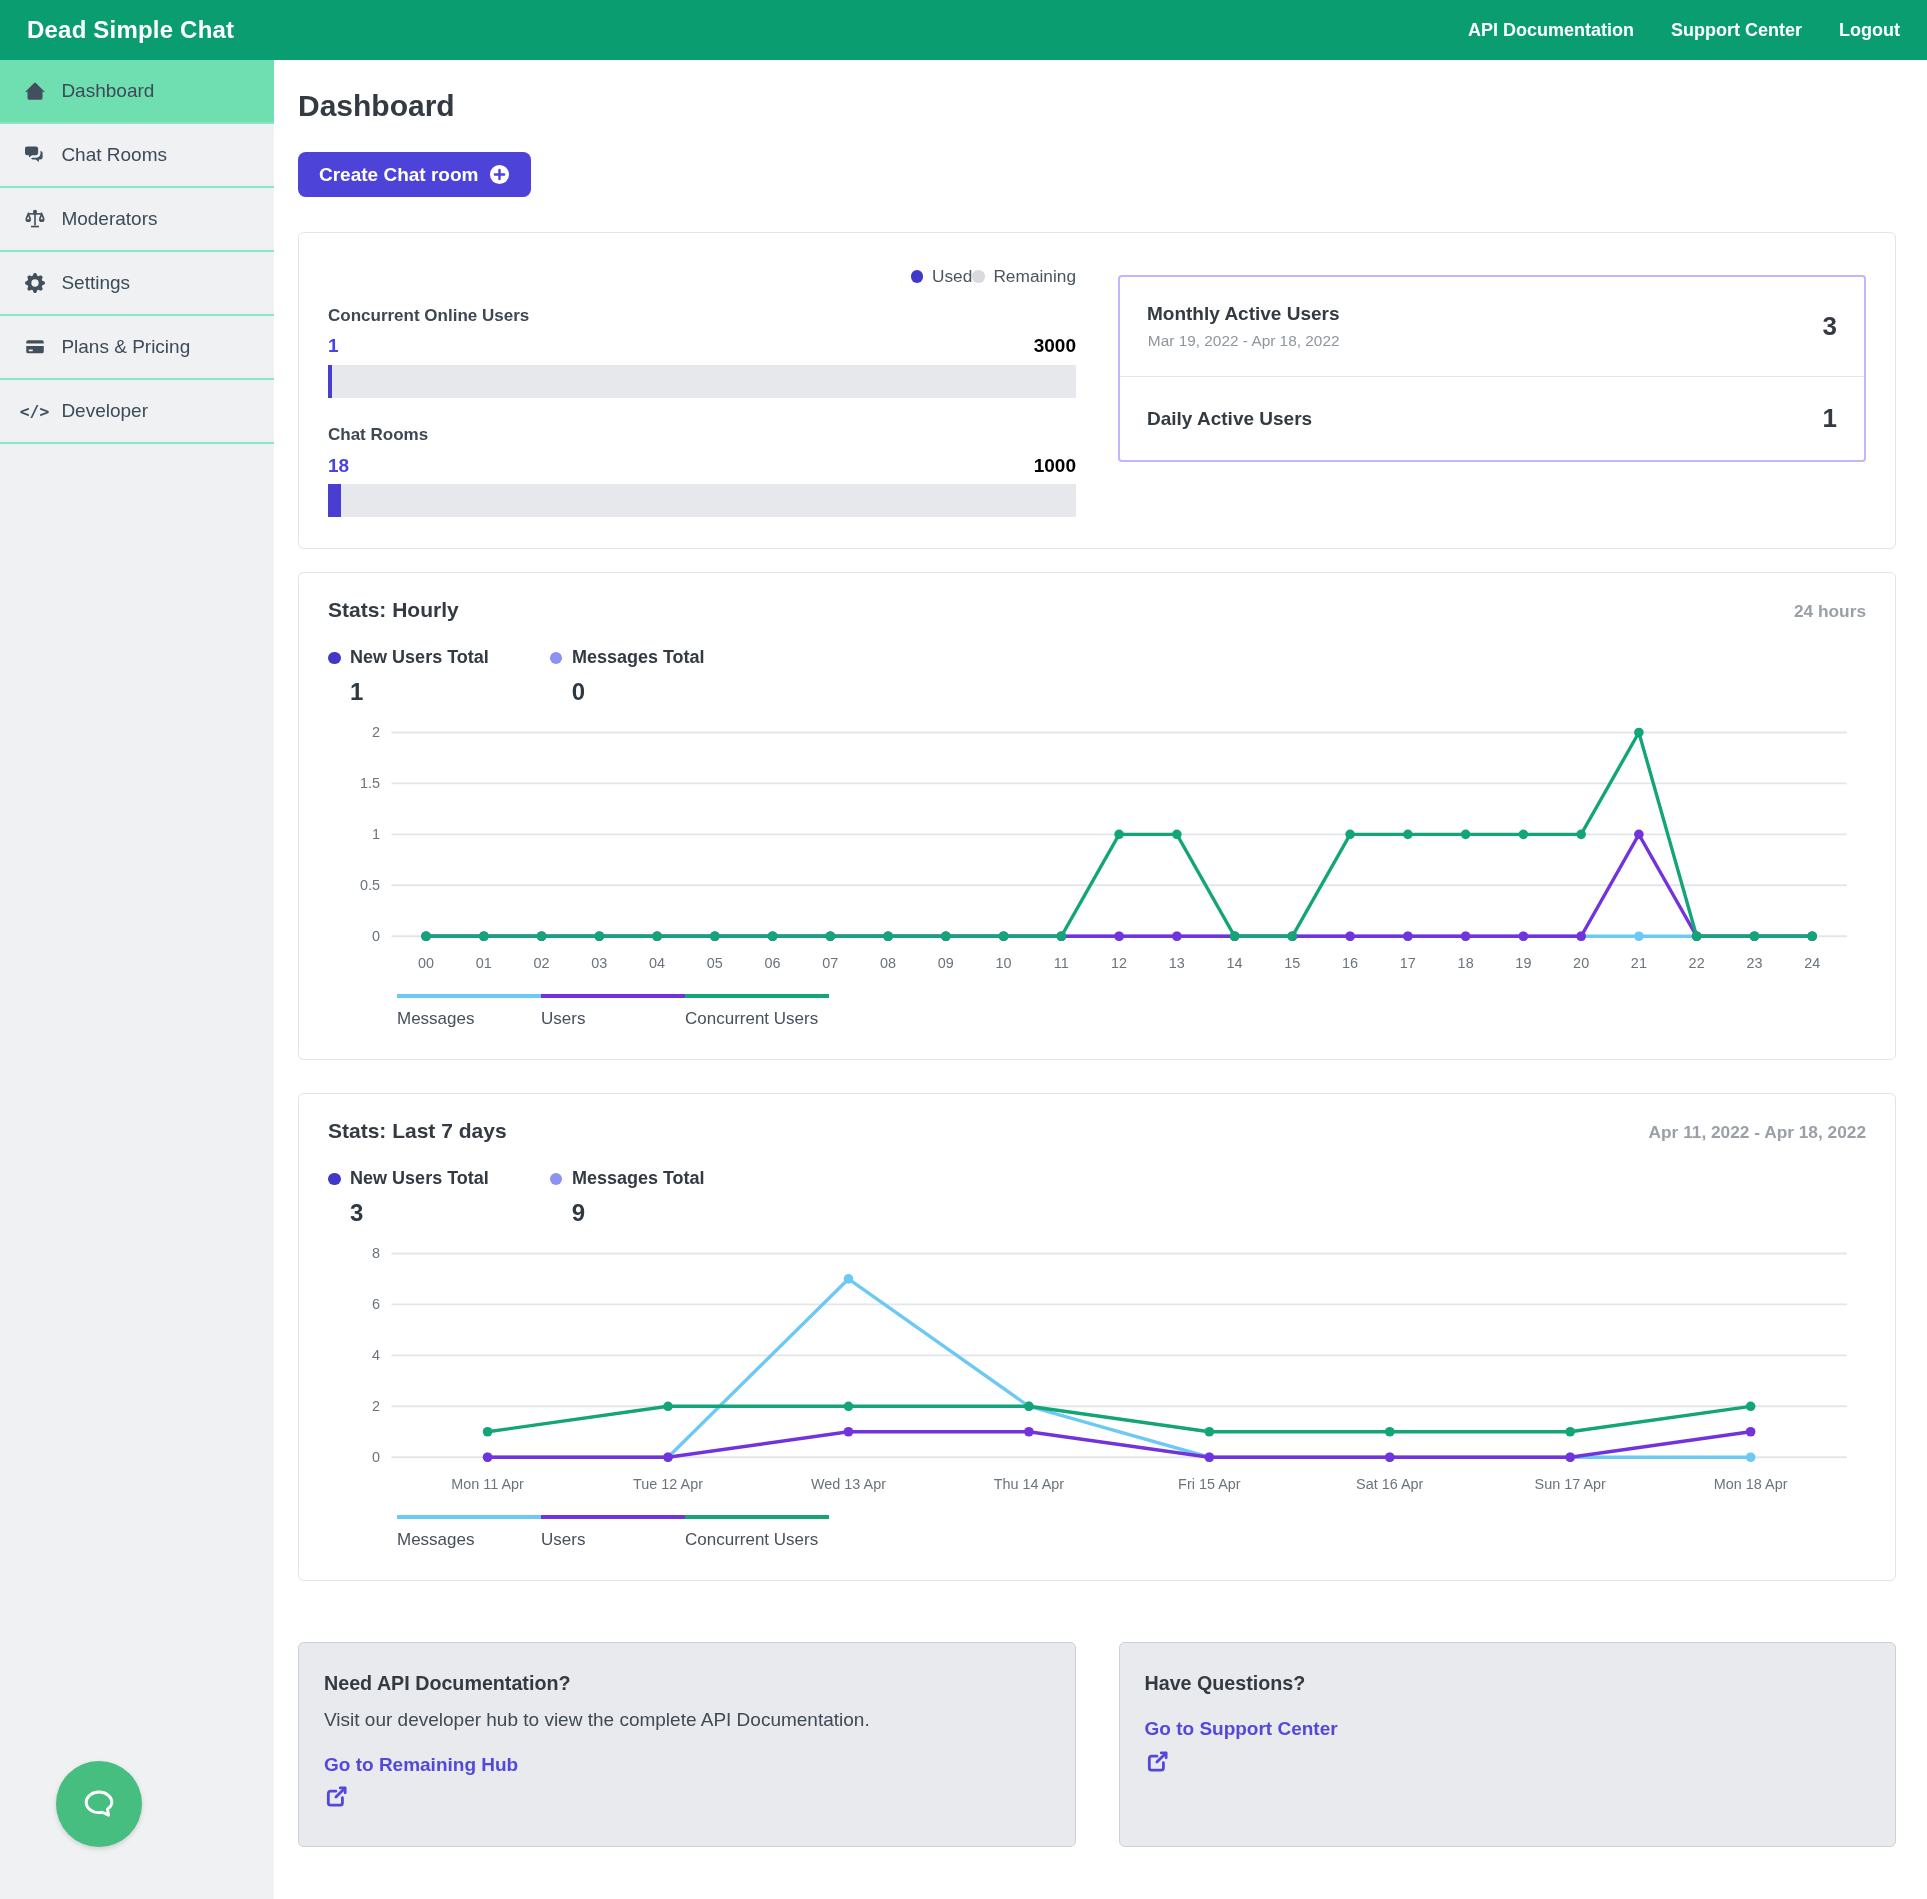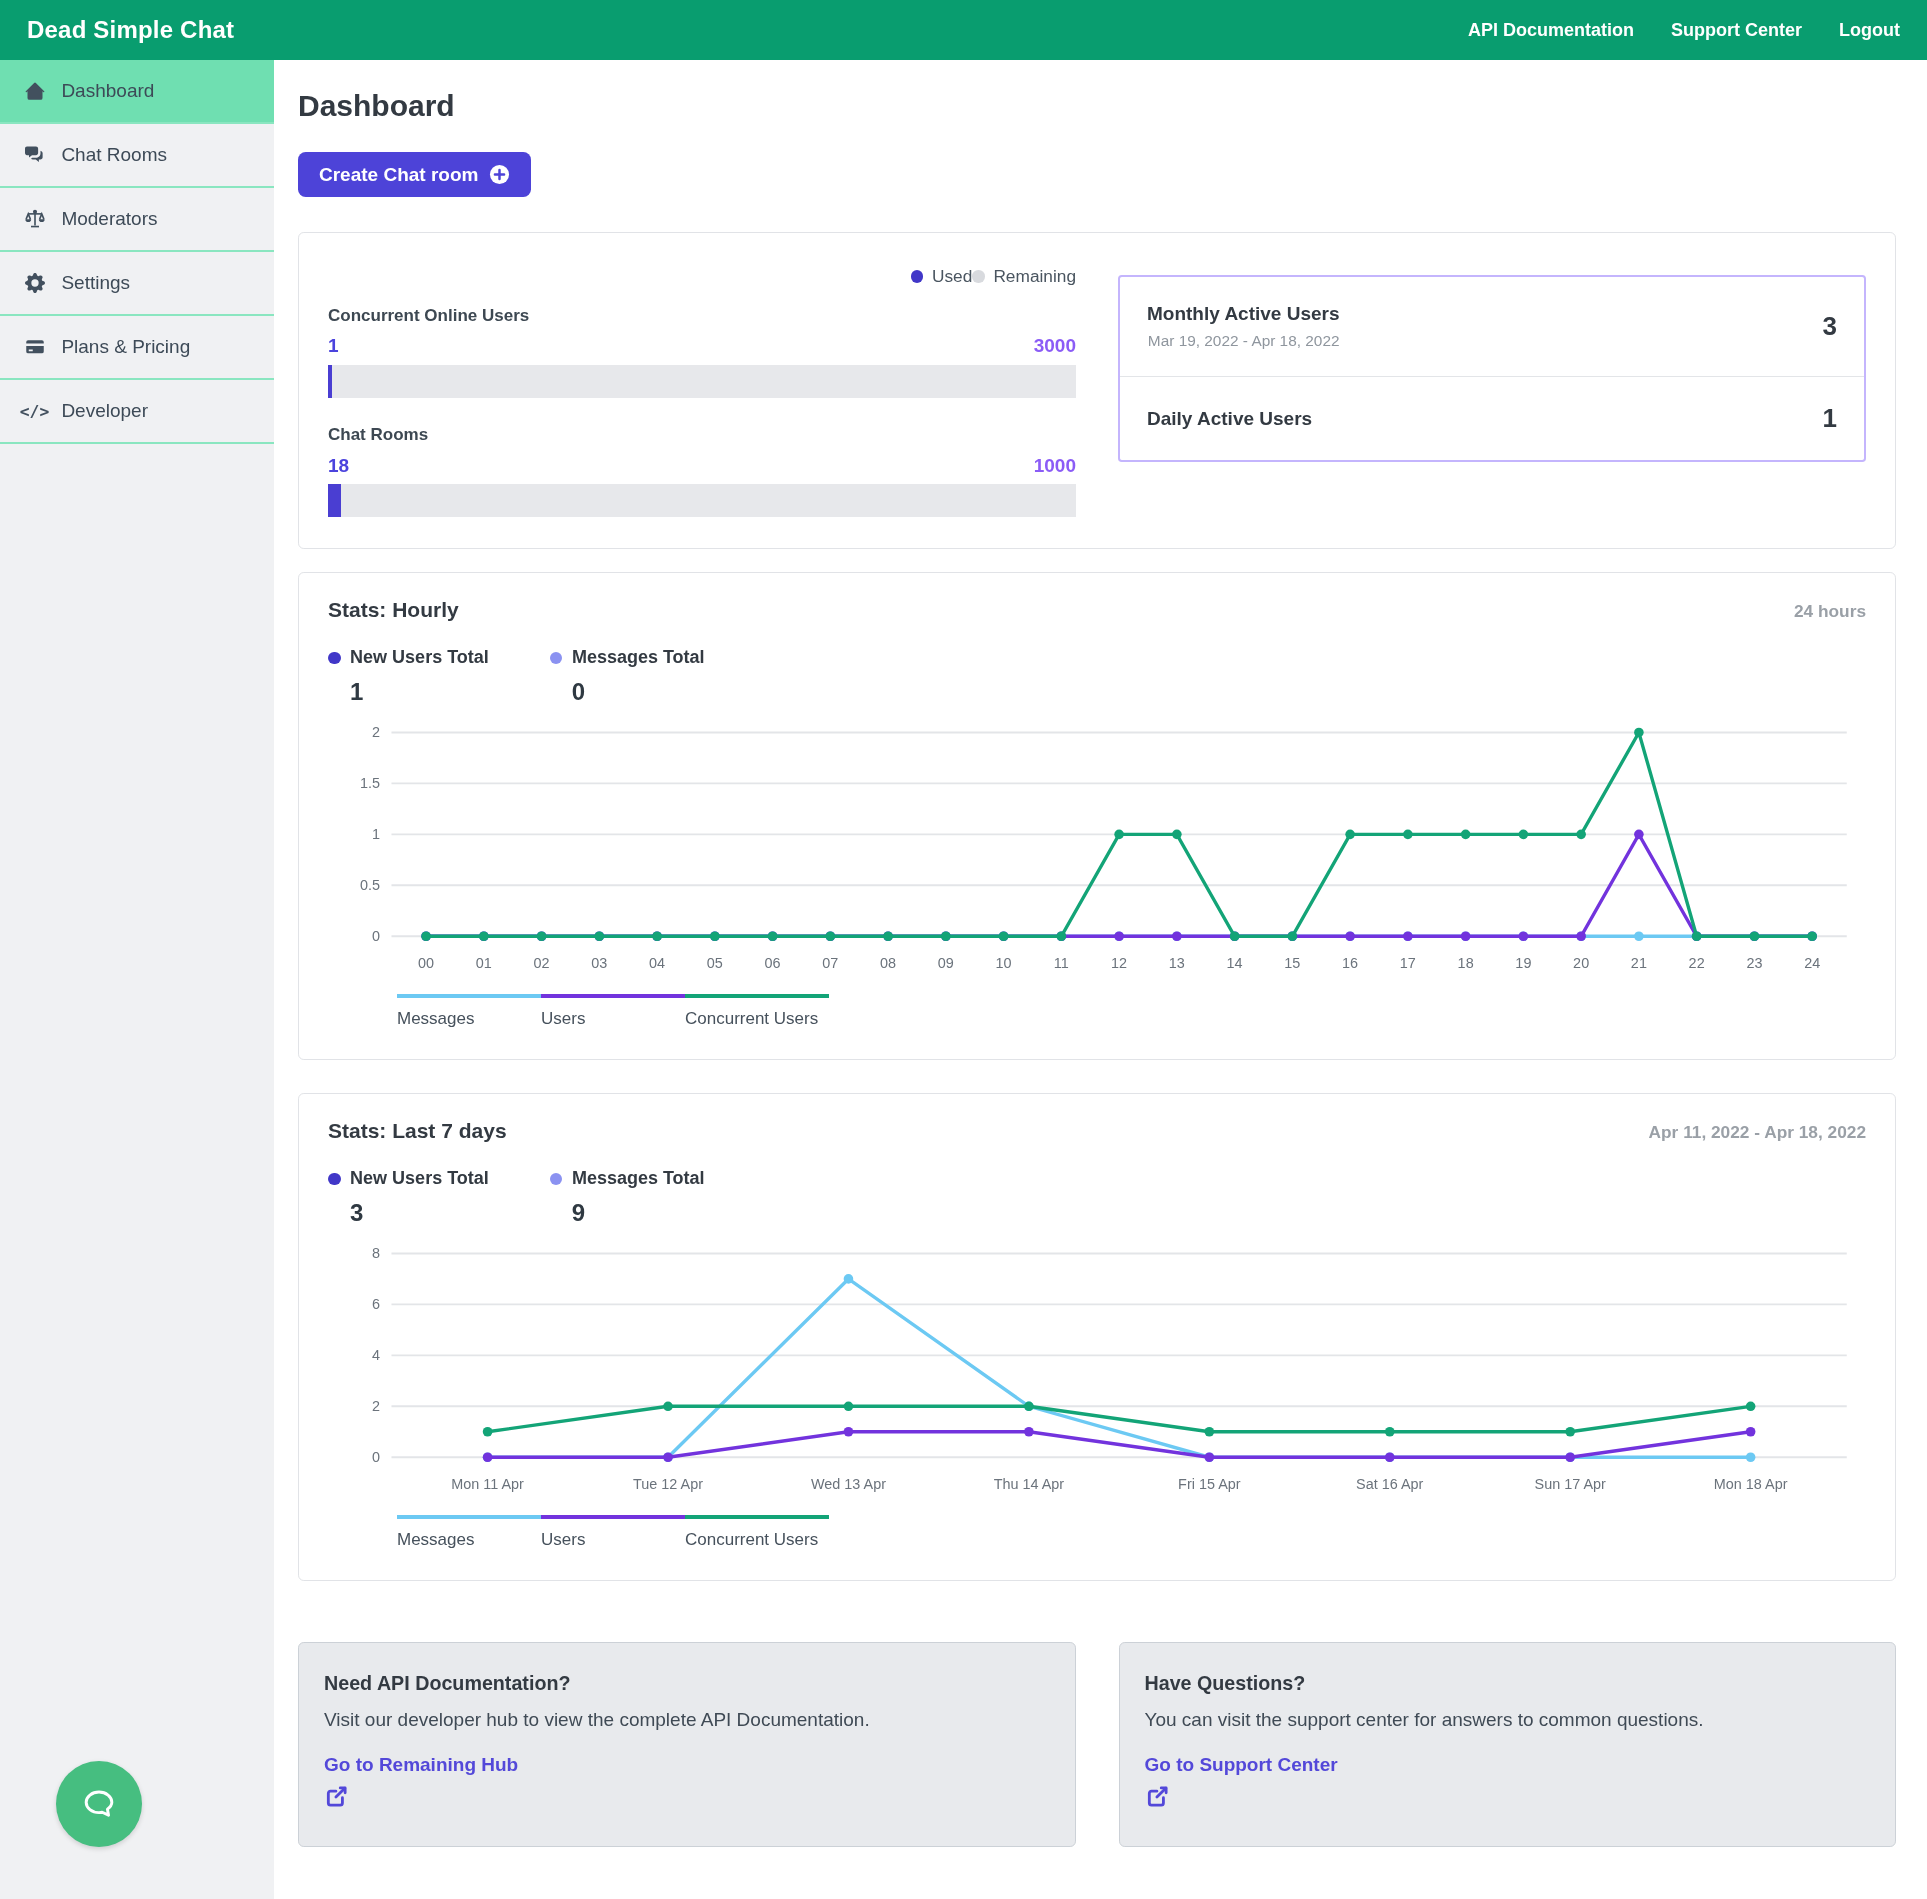--- a/index.html
+++ b/index.html
@@ -47,21 +47,21 @@
   .col { flex:1 1 0; min-width:0; }
 
   .sec-title { font-size:21px; font-weight:bold; color:#333a42; }
   .quota-legend { display:flex; justify-content:flex-end; margin-top:5.8px; }
   .leg-item { display:flex; align-items:center; gap:8.6px; font-size:17.3px; color:#4a5560; cursor:pointer; }
   .dot { width:12.5px; height:12.5px; border-radius:50%; display:inline-block; }
 
   .quota-label { margin-top:19px; font-size:17px; font-weight:bold; color:#3d4852; }
   .quota-nums { display:flex; justify-content:space-between; align-items:baseline; margin-top:9.6px; }
   .q-used { color:#4b43dd; font-size:19px; font-weight:bold; }
-  .q-max { color:#8b5cf6; font-size:19px; font-weight:bold;margin-left:22px; }
+  .q-max { color:#000000; font-size:19px; font-weight:bold;margin-left:22px; }
   .bar { margin-top:7.7px; height:33px; background:#e7e8eb; overflow:hidden; }
   .bar-fill { height:100%; background:#4a3ed2; min-width:3.8px; }
 
   .summary-box { margin-top:15.4px; border:2px solid #c4b5fd; border-radius:3.8px; }
   .summary-row { display:flex; justify-content:space-between; align-items:center; padding:26px 27px; }
   .summary-row + .summary-row { border-top:1px solid #e3e5e8; }
   .sum-label { font-size:19px; font-weight:bold; color:#333a42; }
   .sum-sub { font-size:15.4px; color:#8f969e; margin-top:6.7px; font-weight:500;text-align:right; }
   .sum-value { font-size:26px; font-weight:bold; color:#333a42; }
 
@@ -474,21 +474,20 @@
         <div class="ext-icon">
           <svg viewBox="0 0 24 24" fill="none" stroke="currentColor" stroke-width="2.6" stroke-linecap="round" stroke-linejoin="round">
               <path d="M15 4.5h4.5V9"></path>
               <path d="M19.2 4.8 11 13"></path>
               <path d="M17 13.5v5a2 2 0 0 1-2 2H6a2 2 0 0 1-2-2V9.5a2 2 0 0 1 2-2h5"></path>
             </svg>
         </div>
       </div>
       <div class="help-card">
         <div class="help-title">Have Questions?</div>
-        <div class="help-body">You can visit the support center for answers to common questions.</div>
         <a class="help-link">Go to Support Center</a>
         <div class="ext-icon">
           <svg viewBox="0 0 24 24" fill="none" stroke="currentColor" stroke-width="2.6" stroke-linecap="round" stroke-linejoin="round">
               <path d="M15 4.5h4.5V9"></path>
               <path d="M19.2 4.8 11 13"></path>
               <path d="M17 13.5v5a2 2 0 0 1-2 2H6a2 2 0 0 1-2-2V9.5a2 2 0 0 1 2-2h5"></path>
             </svg>
         </div>
       </div>
     </div>

